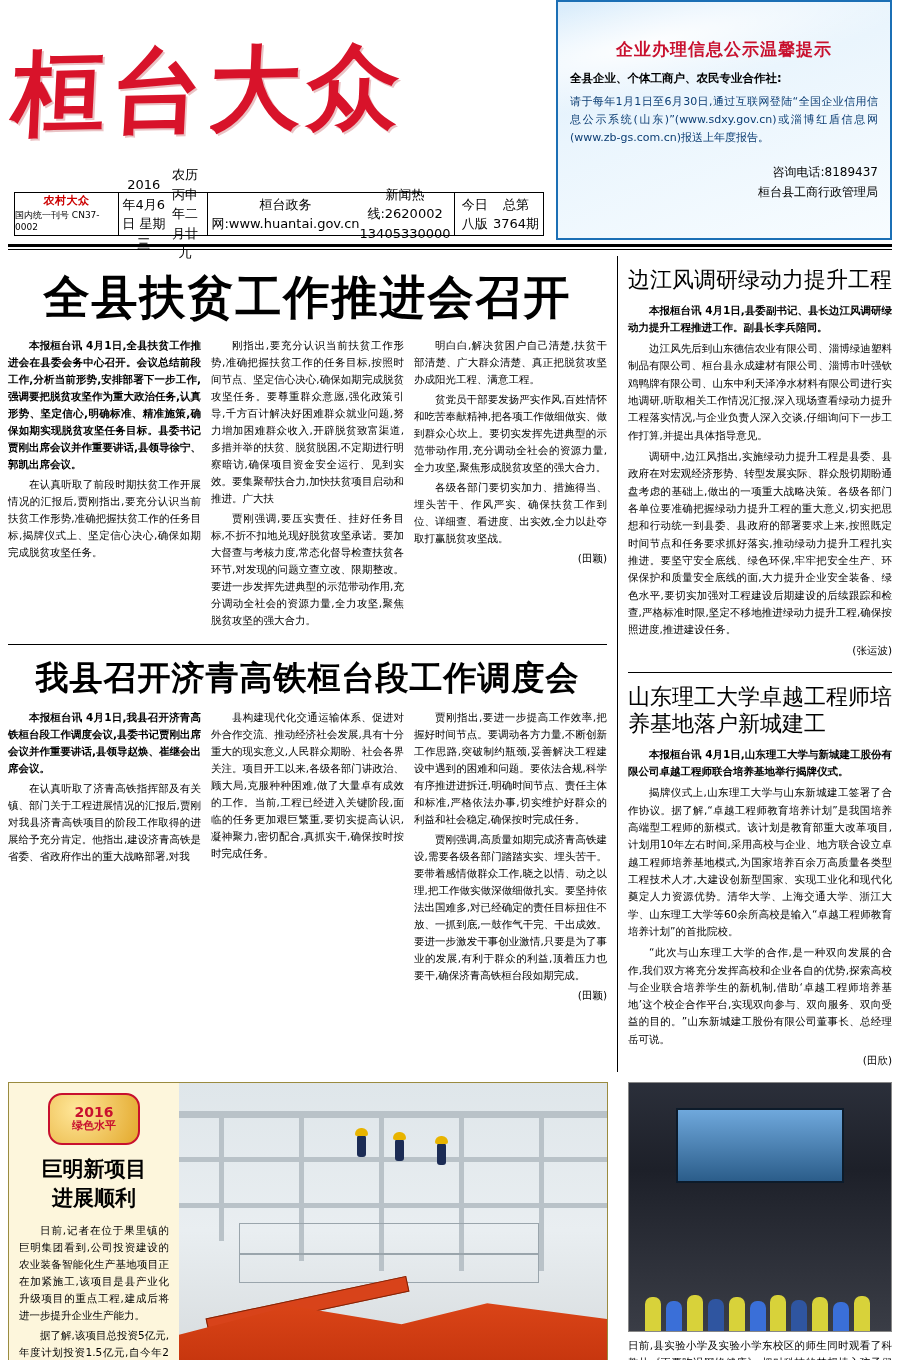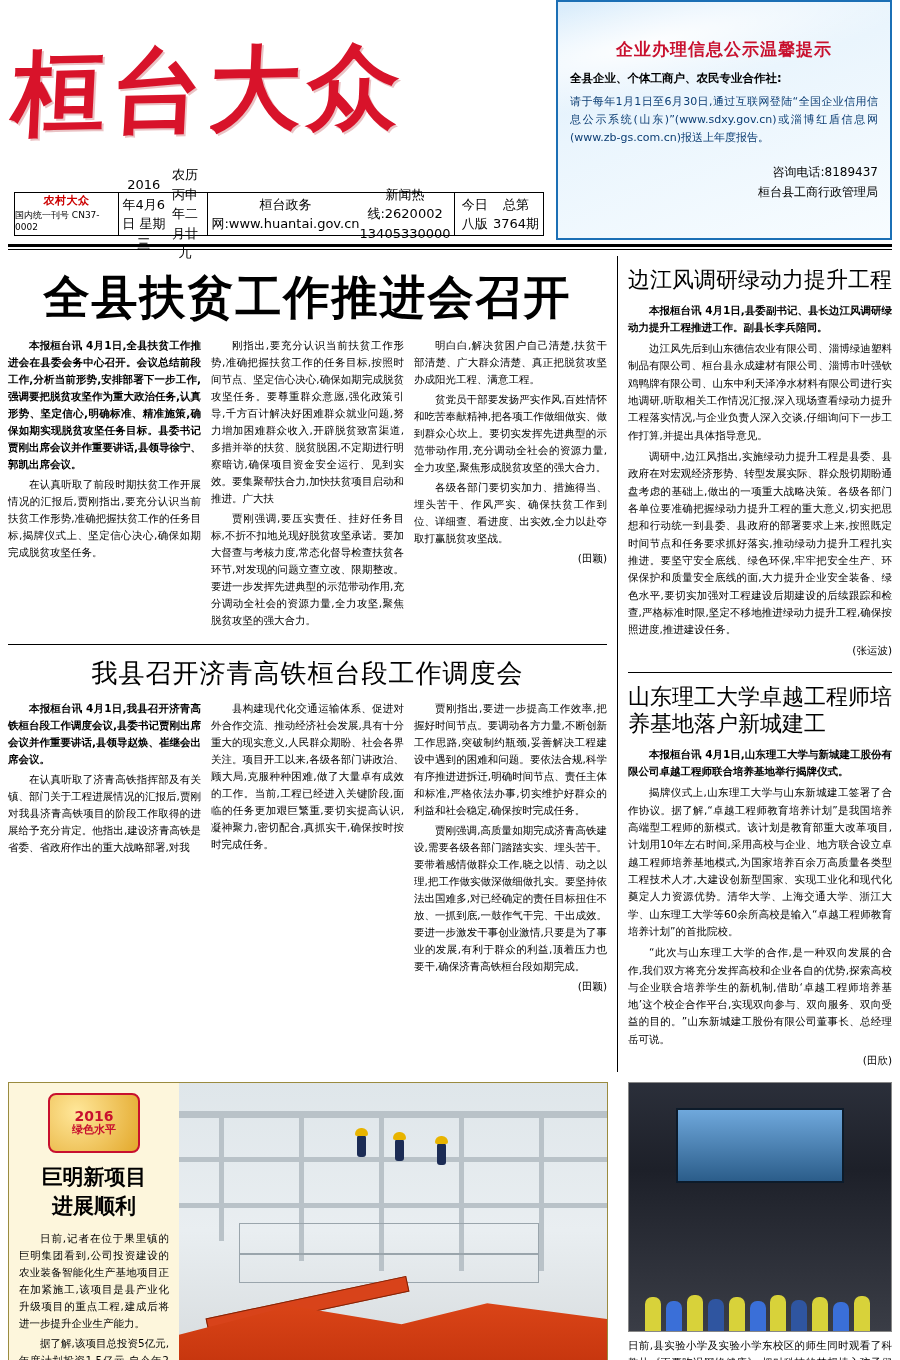--- a/index.html
+++ b/index.html
@@ -79,21 +79,21 @@
   .left-col { width: 610px; padding-right: 10px; border-right: 1px solid #000; }
   .right-col { width: 274px; padding-left: 10px; }
 
   .headline-main {
     font-family: "DejaVu Serif","Liberation Serif",serif;
     font-size: 46px; font-weight: bold; letter-spacing: 2px;
     text-align: center; margin: 16px 0 14px; line-height: 1.1;
   }
   .headline-main2 {
     font-family: "DejaVu Serif","Liberation Serif",serif;
-    font-size: 26px; font-weight: normal; letter-spacing: 1px;
+    font-size: 33px; font-weight: bold; letter-spacing: 1px;
     text-align: center; margin: 14px 0 12px; line-height: 1.15;
   }
   .cols3 { display: flex; gap: 10px; }
   .cols3 .c { flex: 1; font-size: 10.5px; line-height: 1.62; text-align: justify; }
   .cols3 .c p { margin: 0 0 3px; text-indent: 2em; }
   .lead { font-weight: bold; }
   .sig { text-align: right; text-indent: 0 !important; }
 
   .hr-sec { height: 1px; background: #000; margin: 12px 0 6px; }
 
@@ -109,21 +109,21 @@
   .photo-row { display: flex; width: 884px; margin-top: 10px; }
   .photo-left { width: 610px; padding-right: 10px; }
   .photo-right { width: 274px; padding-left: 10px; }
 
   .feature {
     display: flex; border: 1px solid #9a8b3f; height: 330px; overflow: hidden;
     background: #fdf6dc;
   }
   .feature-text { width: 170px; padding: 8px 10px; position: relative; }
   .badge2016 {
-    width: 92px; height: 60px; border-radius: 8px;
+    width: 92px; height: 52px; border-radius: 14px;
     background: radial-gradient(circle at 30% 30%, #ffe79a, #e3a82b);
     border: 2px solid #c8102e;
     display:flex; flex-direction:column; align-items:center; justify-content:center;
     margin: 2px auto 10px;
   }
   .badge2016 .y { color:#c8102e; font-weight:bold; font-size:14px; line-height:1;}
   .badge2016 .t { color:#c8102e; font-weight:bold; font-size:11px; line-height:1.3;}
   .feature-title {
     font-family:"DejaVu Serif","Liberation Serif",serif;
     font-size: 21px; font-weight: bold; line-height: 1.35; text-align:center;

